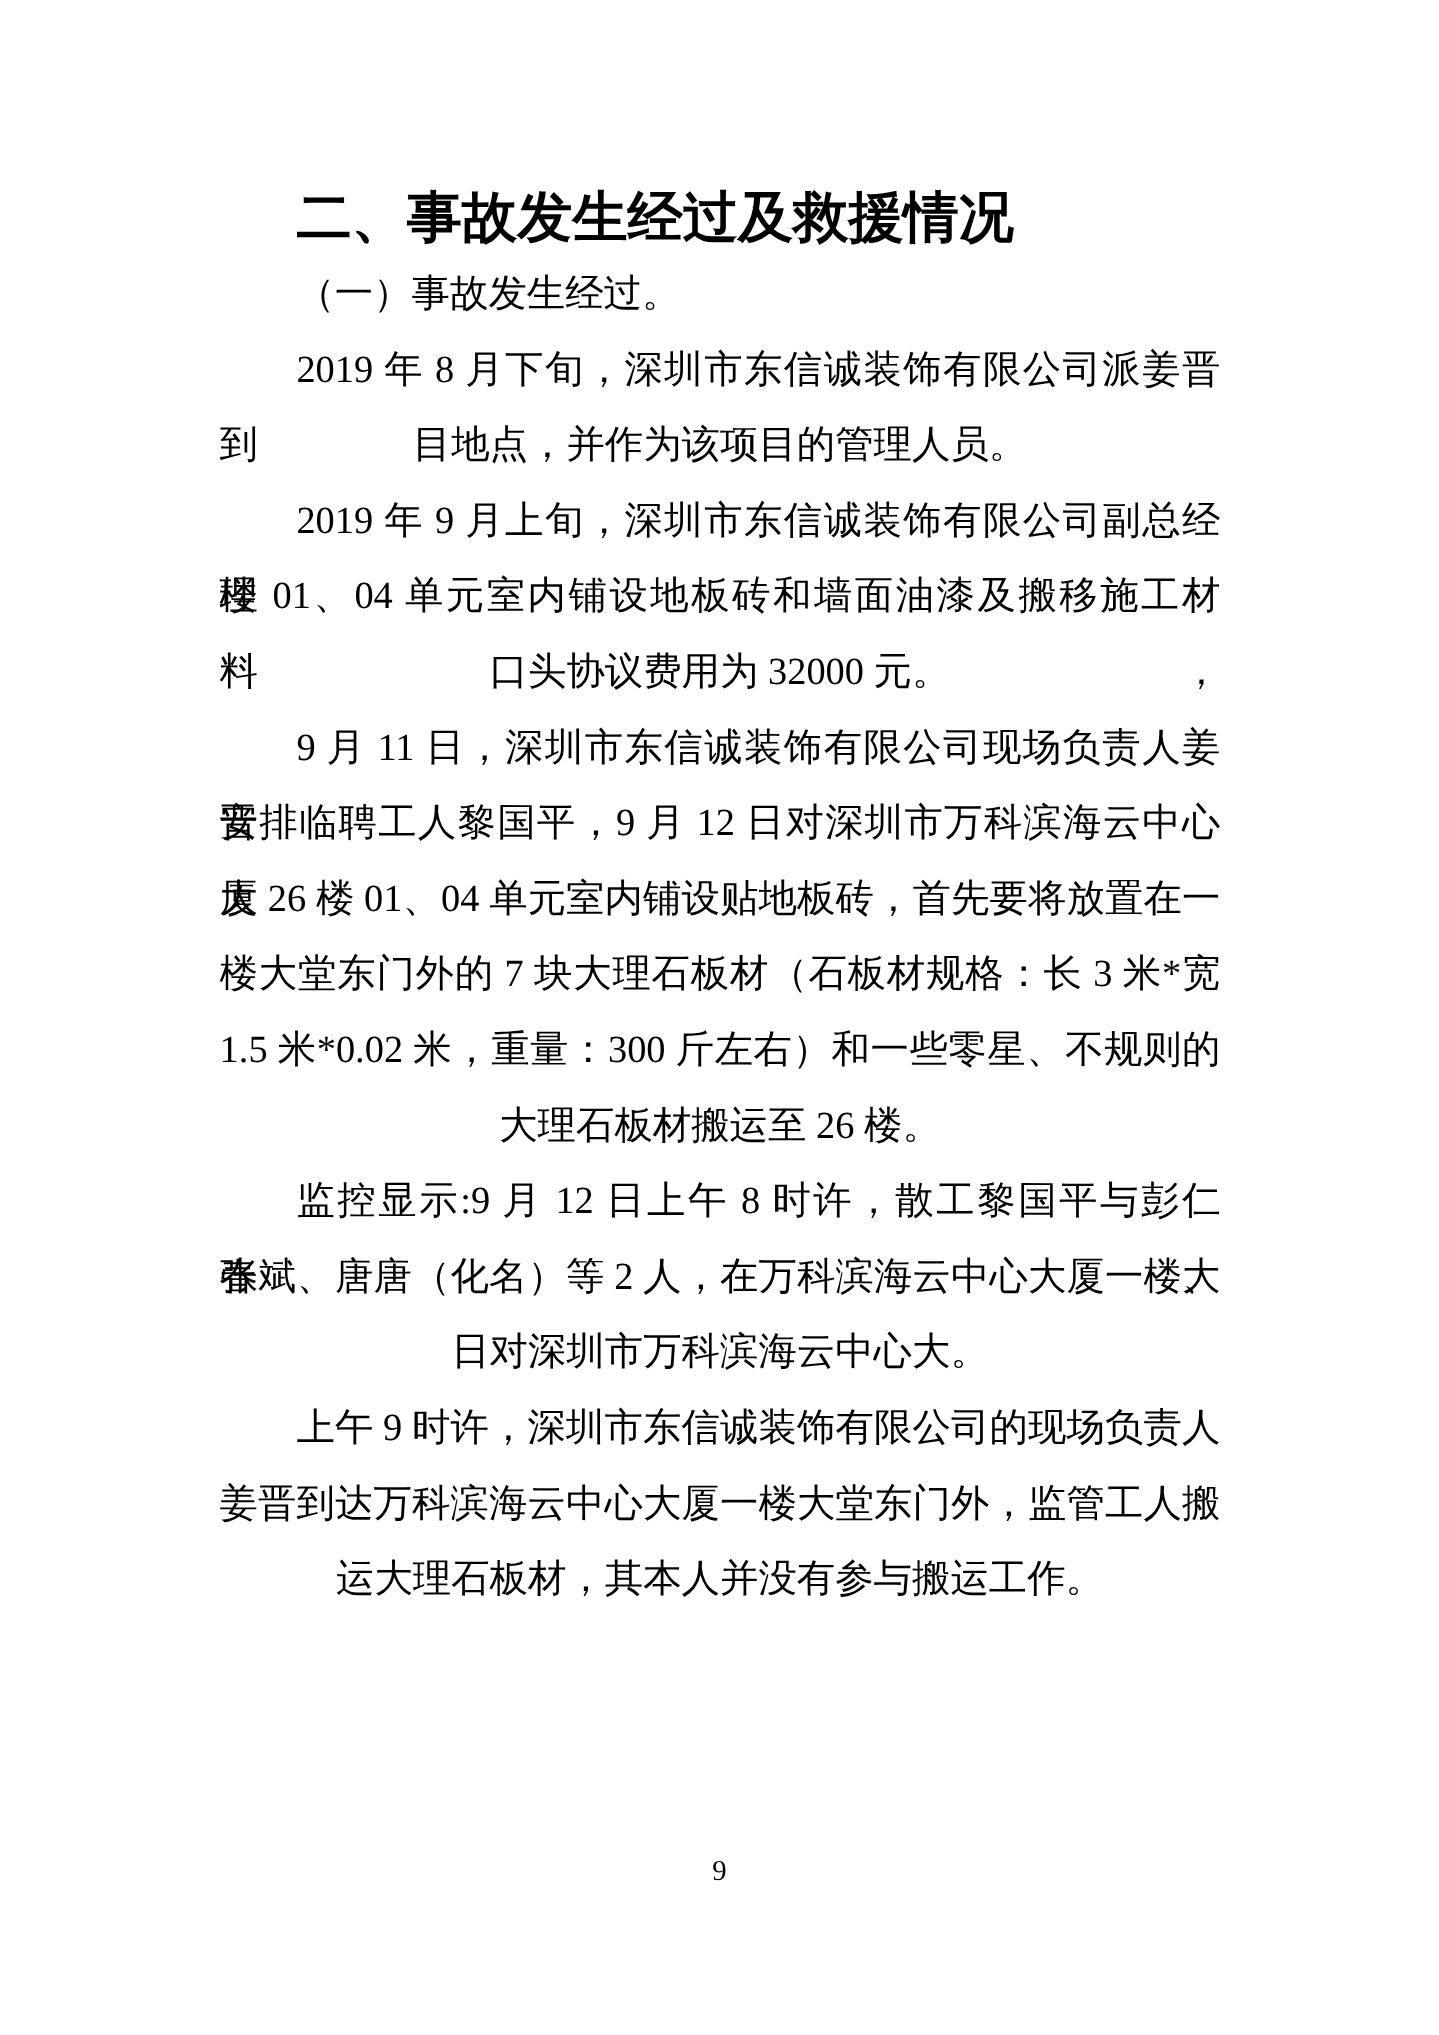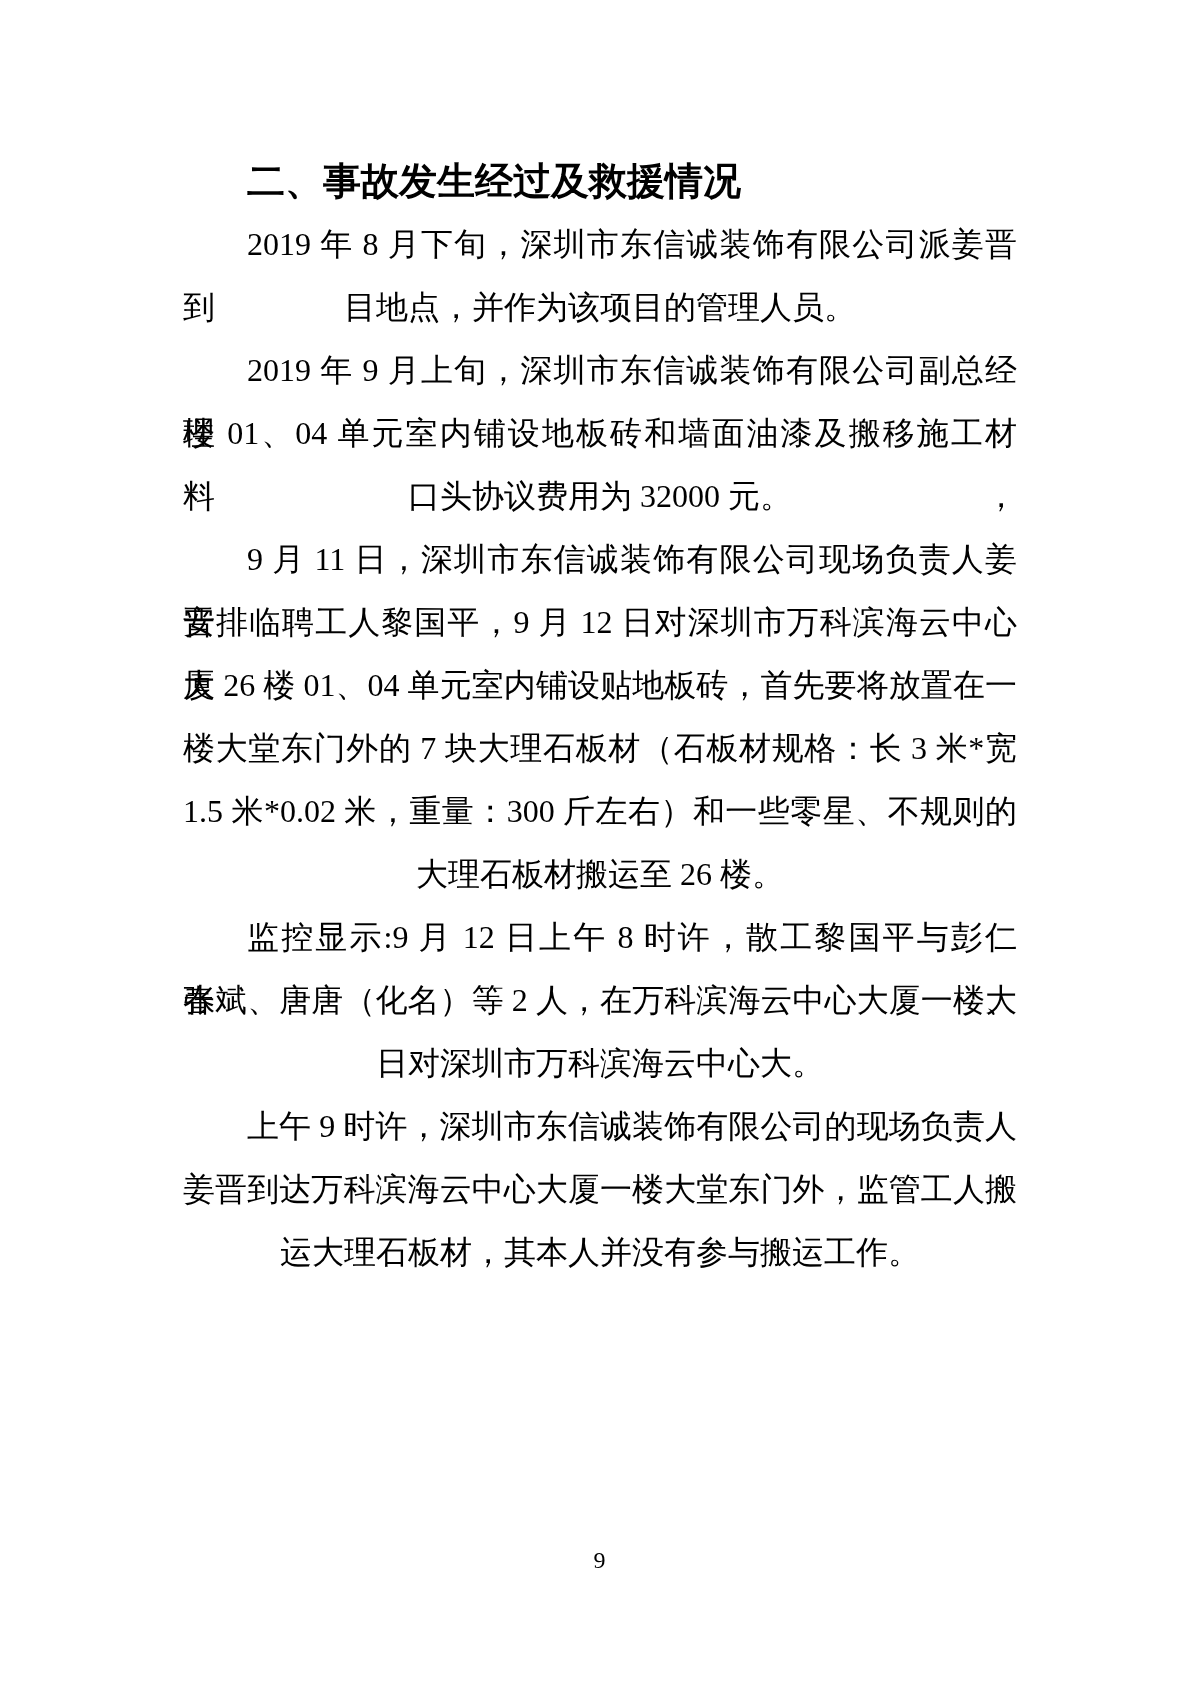--- a/index.html
+++ b/index.html
@@ -32,21 +32,21 @@
   .line.justify {
     text-align: justify;
     text-align-last: justify;
   }
   .line.indent {
     text-indent: 64px;
   }
   .line.heading {
     font-family: "Liberation Sans", "DejaVu Sans", sans-serif;
     font-weight: bold;
-    font-size: 38px;
+    font-size: 46px;
     text-align: right;
     text-align-last: left;
   }
   .line.subheading {
     font-size: 32px;
     text-align: left;
     text-align-last: left;
   }
   .page-number {
     position: absolute;
@@ -58,20 +58,21 @@
     font-size: 24px;
     line-height: 28px;
   }
 </style>
 </head>
 <body>
 
 <div class="page">
   <div class="content">
       <div class="line heading indent">二、事故发生经过及救援情况</div>
+      <div class="line subheading indent">（一）事故发生经过。</div>
       <div class="line body indent justify">2019 年 8 月下旬，深圳市东信诚装饰有限公司派姜晋到</div>
       <div class="line body">目地点，并作为该项目的管理人员。</div>
       <div class="line body indent justify">2019 年 9 月上旬，深圳市东信诚装饰有限公司副总经理</div>
       <div class="line body justify">楼 01、04 单元室内铺设地板砖和墙面油漆及搬移施工材料，</div>
       <div class="line body">口头协议费用为 32000 元。</div>
       <div class="line body indent justify">9 月 11 日，深圳市东信诚装饰有限公司现场负责人姜晋</div>
       <div class="line body justify">安排临聘工人黎国平，9 月 12 日对深圳市万科滨海云中心大</div>
       <div class="line body justify">厦 26 楼 01、04 单元室内铺设贴地板砖，首先要将放置在一</div>
       <div class="line body justify">楼大堂东门外的 7 块大理石板材（石板材规格：长 3 米*宽</div>
       <div class="line body justify">1.5 米*0.02 米，重量：300 斤左右）和一些零星、不规则的</div>

